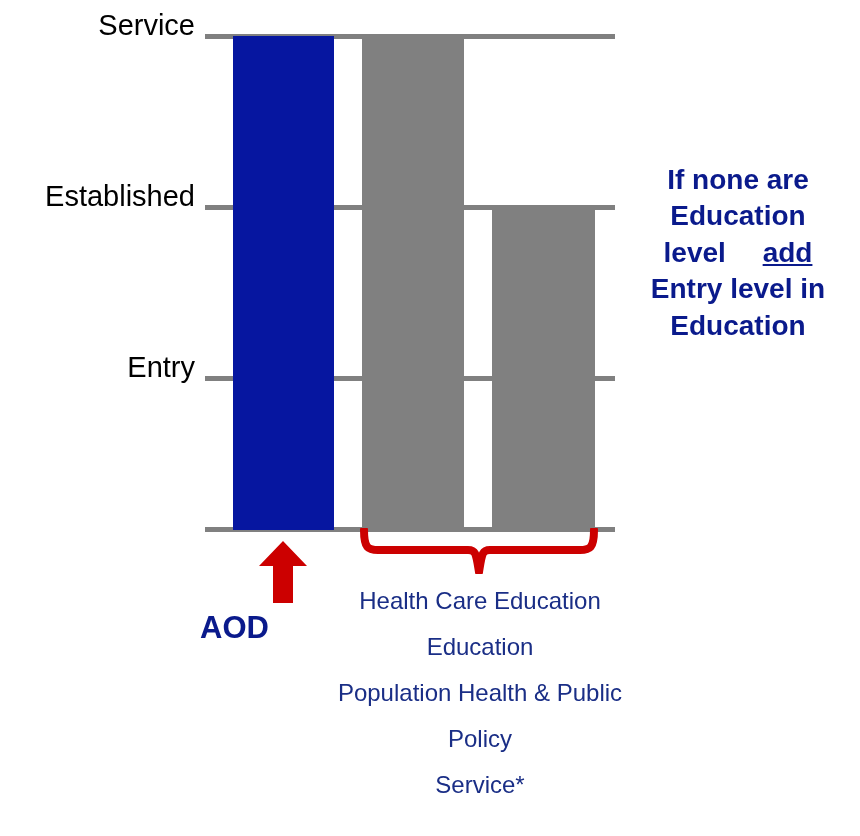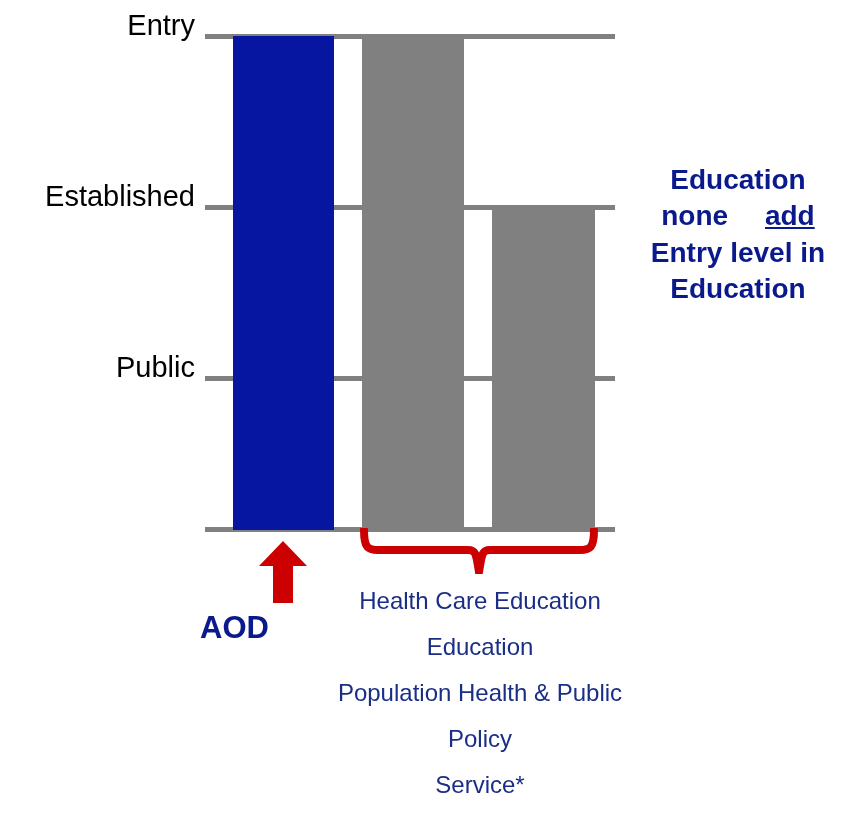--- a/index.html
+++ b/index.html
@@ -137,25 +137,25 @@
     line-height: 1.3;
   }
   #note-block .note-line { display: block; }
   #note-block .note-underline { text-decoration: underline; margin-left: 29px; }
 </style>
 </head>
 <body>
 
 <div id="figure">
 
-  <div class="axis-label" id="label-senior">Entry</div>
+  <div class="axis-label" id="label-senior">Service</div>
 
   <div class="axis-label" id="label-established">Established</div>
 
-  <div class="axis-label" id="label-entry">Public</div>
+  <div class="axis-label" id="label-entry">Entry</div>
 
   <div class="gridline" id="grid-senior"></div>
   <div class="gridline" id="grid-established"></div>
   <div class="gridline" id="grid-entry"></div>
   <div class="gridline" id="grid-baseline"></div>
 
   <div class="bar" id="bar-aod"></div>
   <div class="bar" id="bar-domains-1"></div>
   <div class="bar" id="bar-domains-2"></div>
 
@@ -173,19 +173,20 @@
   </svg>
 
   <div id="domain-list">
     <span class="domain-item">Health Care Education</span>
     <span class="domain-item">Education</span>
     <span class="domain-item">Population Health &amp; Public Policy</span>
     <span class="domain-item">Service*</span>
   </div>
 
   <div id="note-block">
+    <span class="note-line">If none are</span>
     <span class="note-line">Education</span>
-    <span class="note-line"><span>none </span><span class="note-underline">add</span></span>
+    <span class="note-line"><span>level </span><span class="note-underline">add</span></span>
     <span class="note-line">Entry level in</span>
     <span class="note-line">Education</span>
   </div>
 
 </div>
 
 </body></html>

